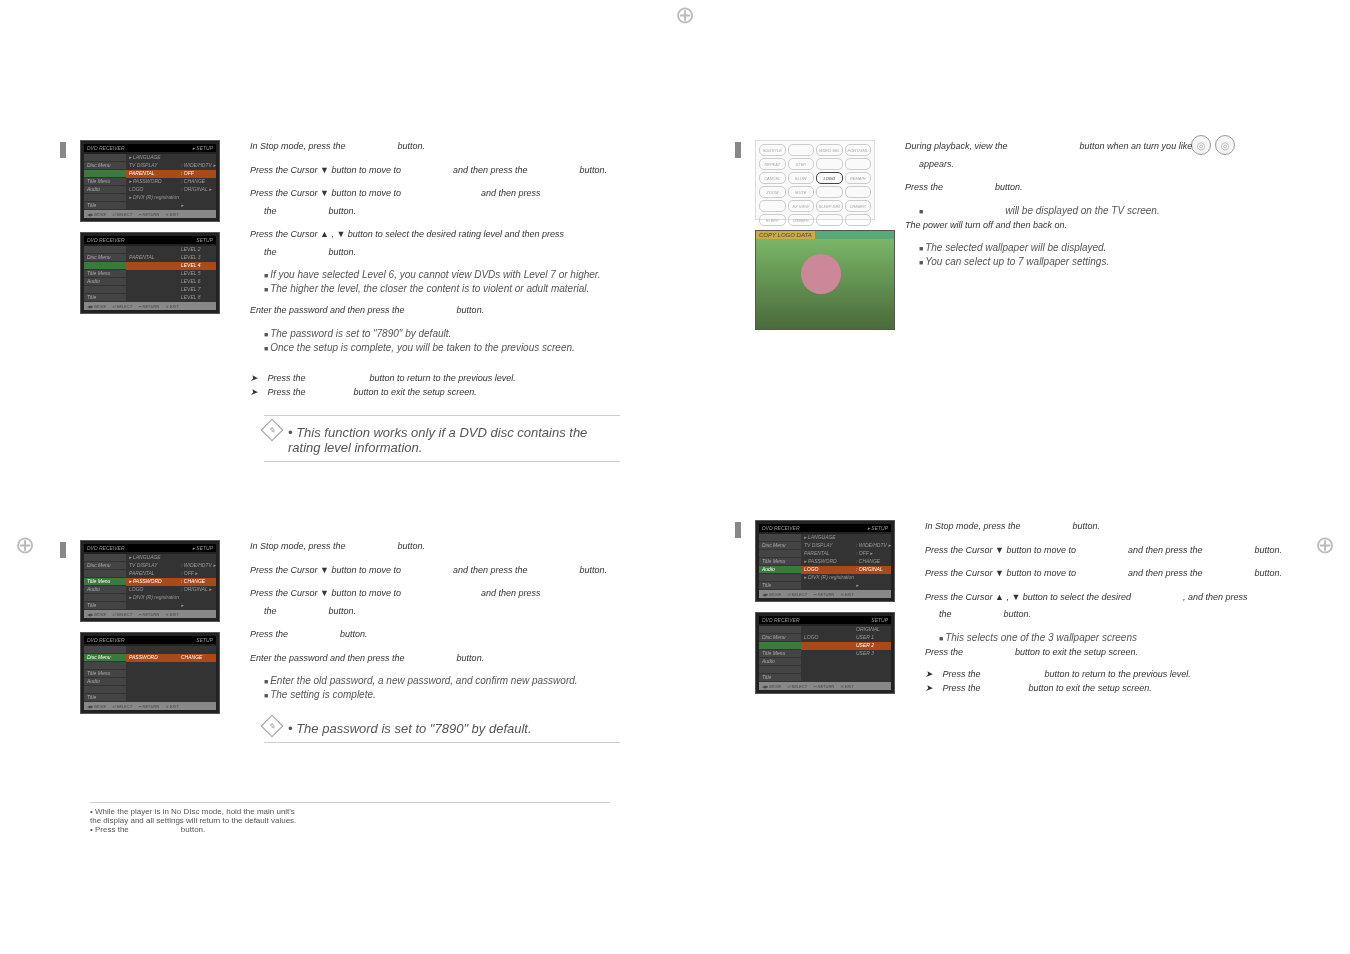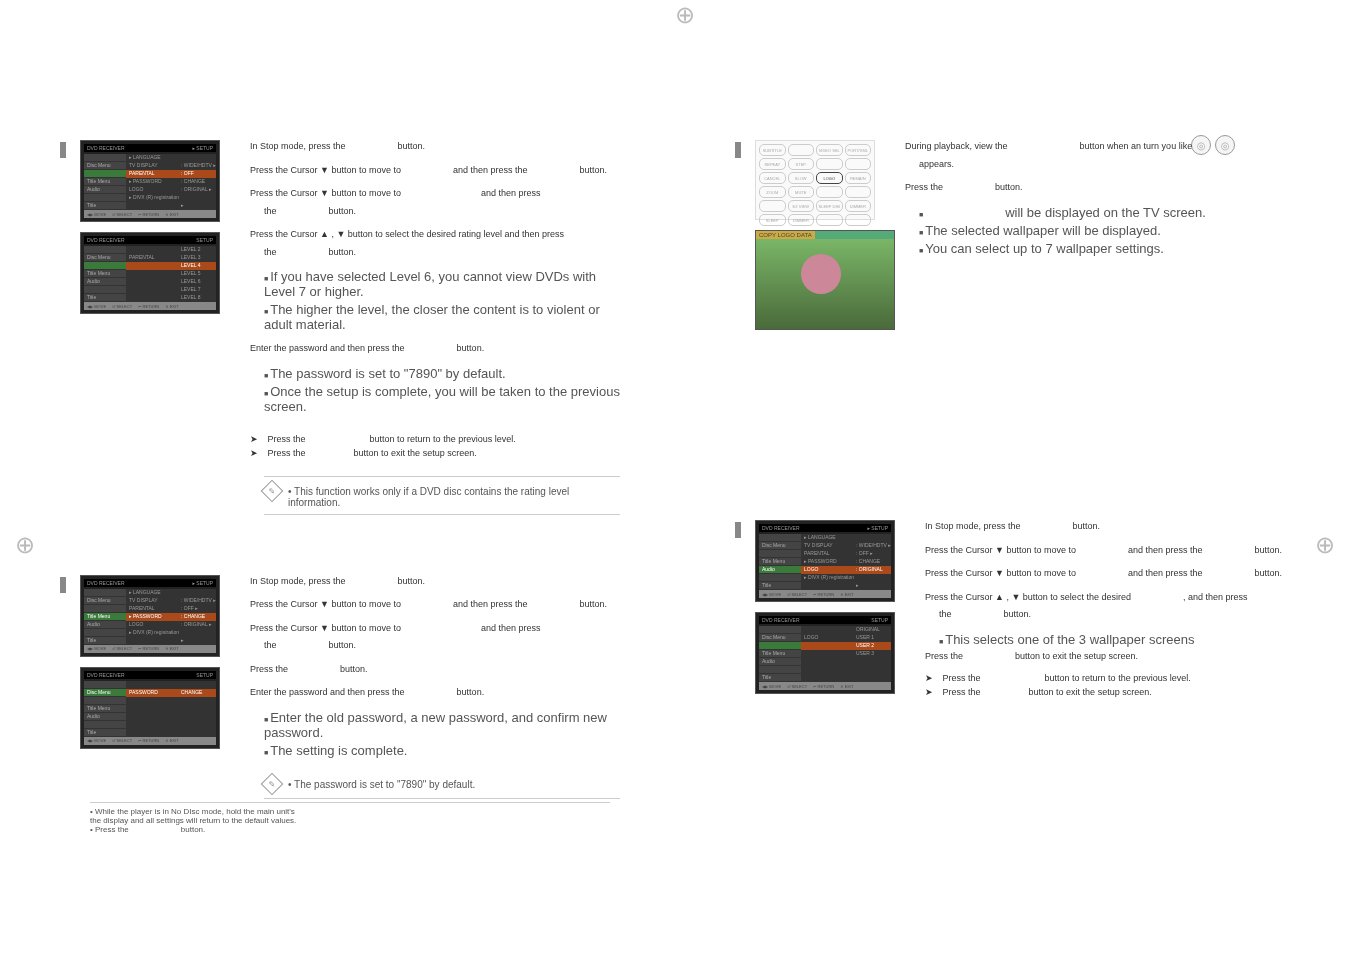--- a/index.html
+++ b/index.html
@@ -51,21 +51,21 @@
       border-radius: 50%;
       border: 1px solid #999;
       display: flex;
       align-items: center;
       justify-content: center;
       font-size: 10px;
       color: #aaa;
       background: #f5f5f5;
     }
 
-    .section { margin-bottom: 30px; position: relative; }
+    .section { margin-bottom: 30px; position: relative; font-style: italic; }
     .section-bar {
       width: 6px;
       height: 16px;
       background: #888;
       position: absolute;
       left: -30px;
       top: 2px;
     }
 
     .thumb {
@@ -101,30 +101,30 @@
       border:1px solid #ddd; background:#fafafa;
       display:grid; grid-template-columns:repeat(4,1fr); grid-auto-rows:12px; gap:2px; padding:3px;
     }
     .remote-thumb .btn { border:1px solid #ccc; border-radius:5px; font-size:4px; color:#aaa; display:flex; align-items:center; justify-content:center; }
     .remote-thumb .btn.hl { border-color:#444; color:#444; }
 
     .content-block { margin-left: 160px; }
     .step-line { margin-bottom: 10px; line-height: 1.5; }
     .bold-gap { font-weight: bold; padding: 0 26px; }
     .indent { margin-left: 14px; }
-    .bullet-line { margin-left:14px; font-size:13px; color:#555; margin-bottom:3px; }
+    .bullet-line { margin-left:14px; font-size:10px; color:#555; margin-bottom:3px; }
     .bullet-line::before { content:"■ "; font-size:7px; }
     .pointer-line { display:flex; align-items:center; gap:6px; margin-bottom:4px; }
     .pointer-line .pointer { display:inline-block; }
     .pointer::before { content:"➤"; font-size:9px; color:#333; margin-right:4px; }
     .note-box { display:flex; gap:8px; margin: 18px 0 0 14px; border-bottom:1px solid #ccc; border-top:1px solid #ccc; padding:6px 0; }
     .note-box.single-border { border-top:none; }
     .note-icon { width:16px; height:16px; transform:rotate(45deg); border:1px solid #999; display:flex; align-items:center; justify-content:center; font-size:8px; color:#999; flex-shrink:0; }
     .note-icon span { transform:rotate(-45deg); }
-    .note-text { font-size:10px; color:#555; padding-top:3px; }
+    .note-text { font-size:13px; color:#555; padding-top:3px; }
     .note-text::before { content:"• "; }
 
     .thumbs-col {
       position:absolute;
       left: -10px;
       top: 0;
       width: 150px;
     }
 
     .info-list { margin-left:14px; font-size:8px; color:#555; border-top:1px solid #ccc; border-bottom:1px solid #ccc; padding:8px 0; margin-top:14px; margin-bottom:14px;}
@@ -446,20 +446,21 @@
         <div class="photo">
             <div class="face"></div>
           </div>
       </div>
     </div>
     <div class="content-block" style="margin-left:140px;">
       <div class="step-line"><span>During playback, view the</span><span class="bold-gap" style="padding:0 36px;"></span><span>button when an turn you like</span></div>
       <div class="step-line indent" style="margin-top:-6px;">appears.</div>
       <div class="step-line"><span>Press the</span><span class="bold-gap"></span><span>button.</span></div>
       <div class="bullet-line"><span class="bold-gap" style="padding:0 40px;"></span><span>will be displayed on the TV screen.</span></div>
+      <div class="step-line">The power will turn off and then back on.</div>
       <div class="bullet-line">The selected wallpaper will be displayed.</div>
       <div class="bullet-line">You can select up to 7 wallpaper settings.</div>
     </div>
   </div>
 
   <div class="section" style="margin-top:180px; min-height:280px;">
     <div class="section-bar"></div>
     <div class="thumbs-col">
       <div class="thumb" id="th-logo-main">
           <div class="header-bar">

